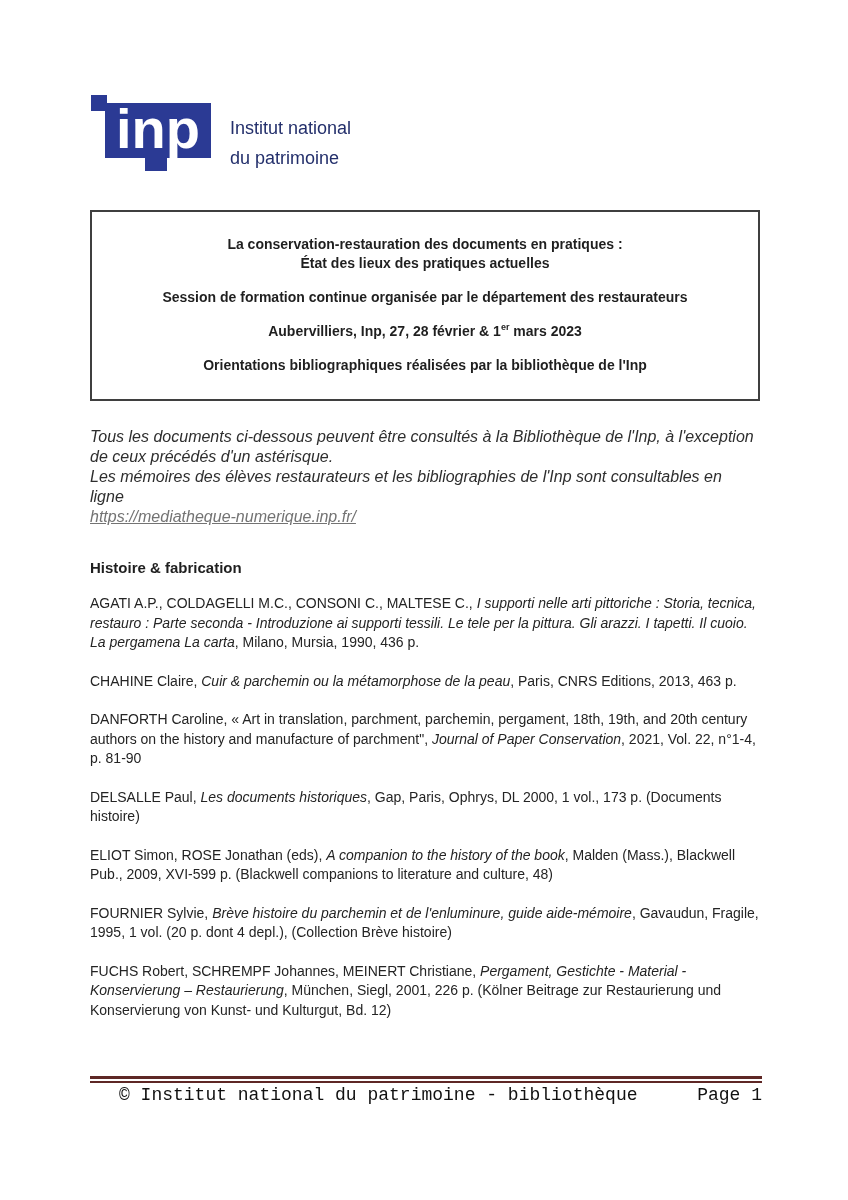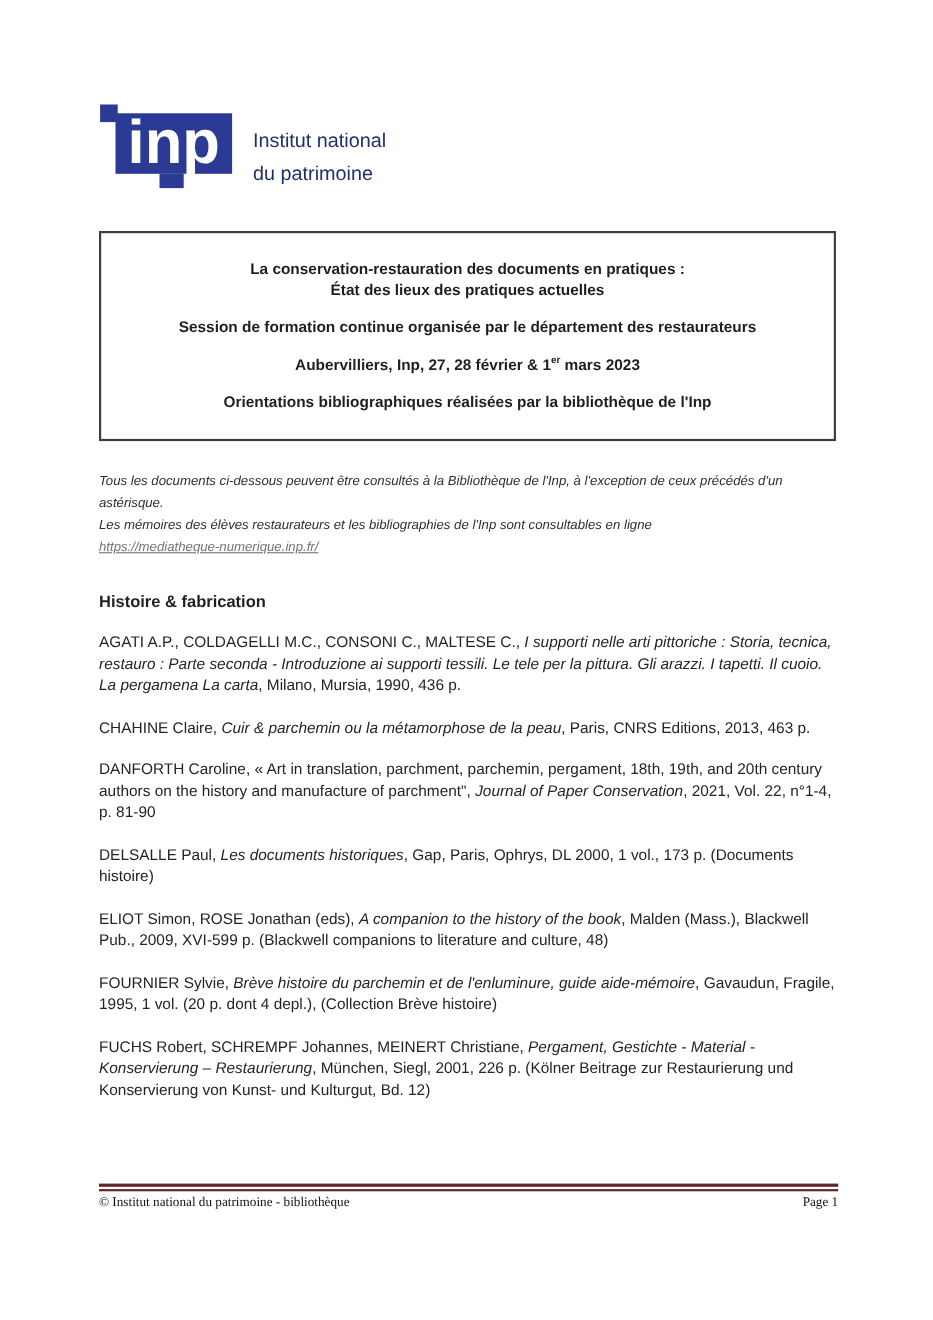--- a/index.html
+++ b/index.html
@@ -39,21 +39,21 @@
     font-weight: bold; font-size: 14px; line-height: 19px;
     color: #1f1f1f;
   }
   .title-box p { margin: 0; }
   .title-box p + p { margin-top: 15px; }
   .title-box sup { font-size: 9px; vertical-align: super; line-height: 0; }
 
   
   .intro {
     margin-top: 26px;
-    font-style: italic; font-size: 12px; line-height: 20px;
+    font-style: italic; font-size: 16px; line-height: 20px;
   }
   .intro p { margin: 0; }
   .intro a { color: #737373; text-decoration: underline; }
 
   
   .section-heading {
     margin-top: 32px;
     font-weight: bold; font-size: 15px; color: #1f1f1f;
   }
   .entries { margin-top: 18px; }
@@ -61,22 +61,22 @@
   .entry .it { font-style: italic; }
 
   
   .footer { position: absolute; left: 90px; right: 86px; top: 1076px; }
   .footer-rule-thick { height: 3px; background: #5e2725; }
   .footer-rule-gap { height: 2px; background: #ffffff; }
   .footer-rule-thin { height: 2px; background: #5e2725; }
   .footer-text {
     margin-top: 2px;
     display: flex; justify-content: space-between;
-    font-family: Liberation Serif, serif;
-    font-size: 12px; color: #111111;
+    font-family: Liberation Mono, monospace;
+    font-size: 18px; color: #111111; margin-left: 29px;
   }
 </style>
 </head>
 <body>
 
 <div class="content">
 
   <div class="logo-row">
     <div class="logo-mark">
       <div class="logo-sq-top"></div>

